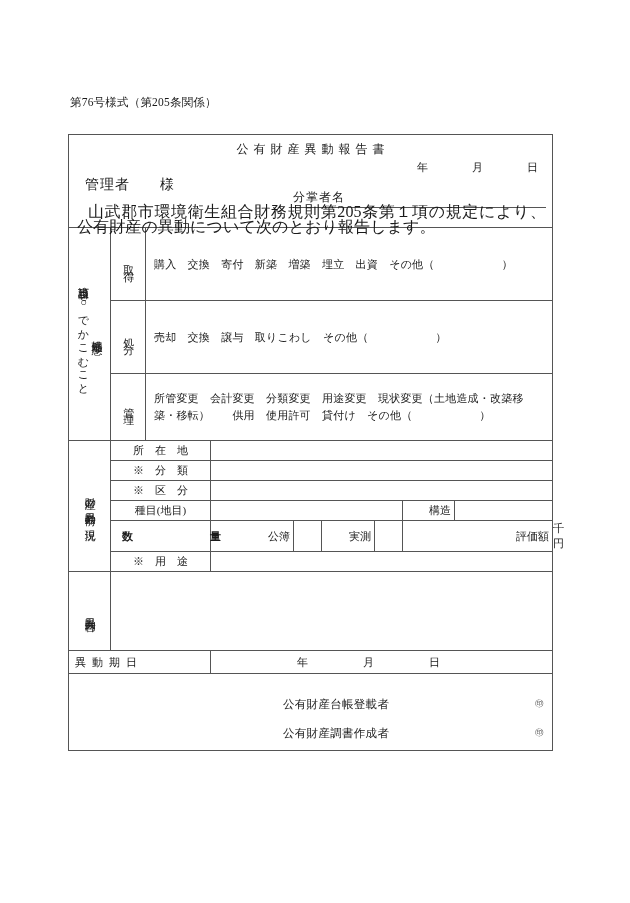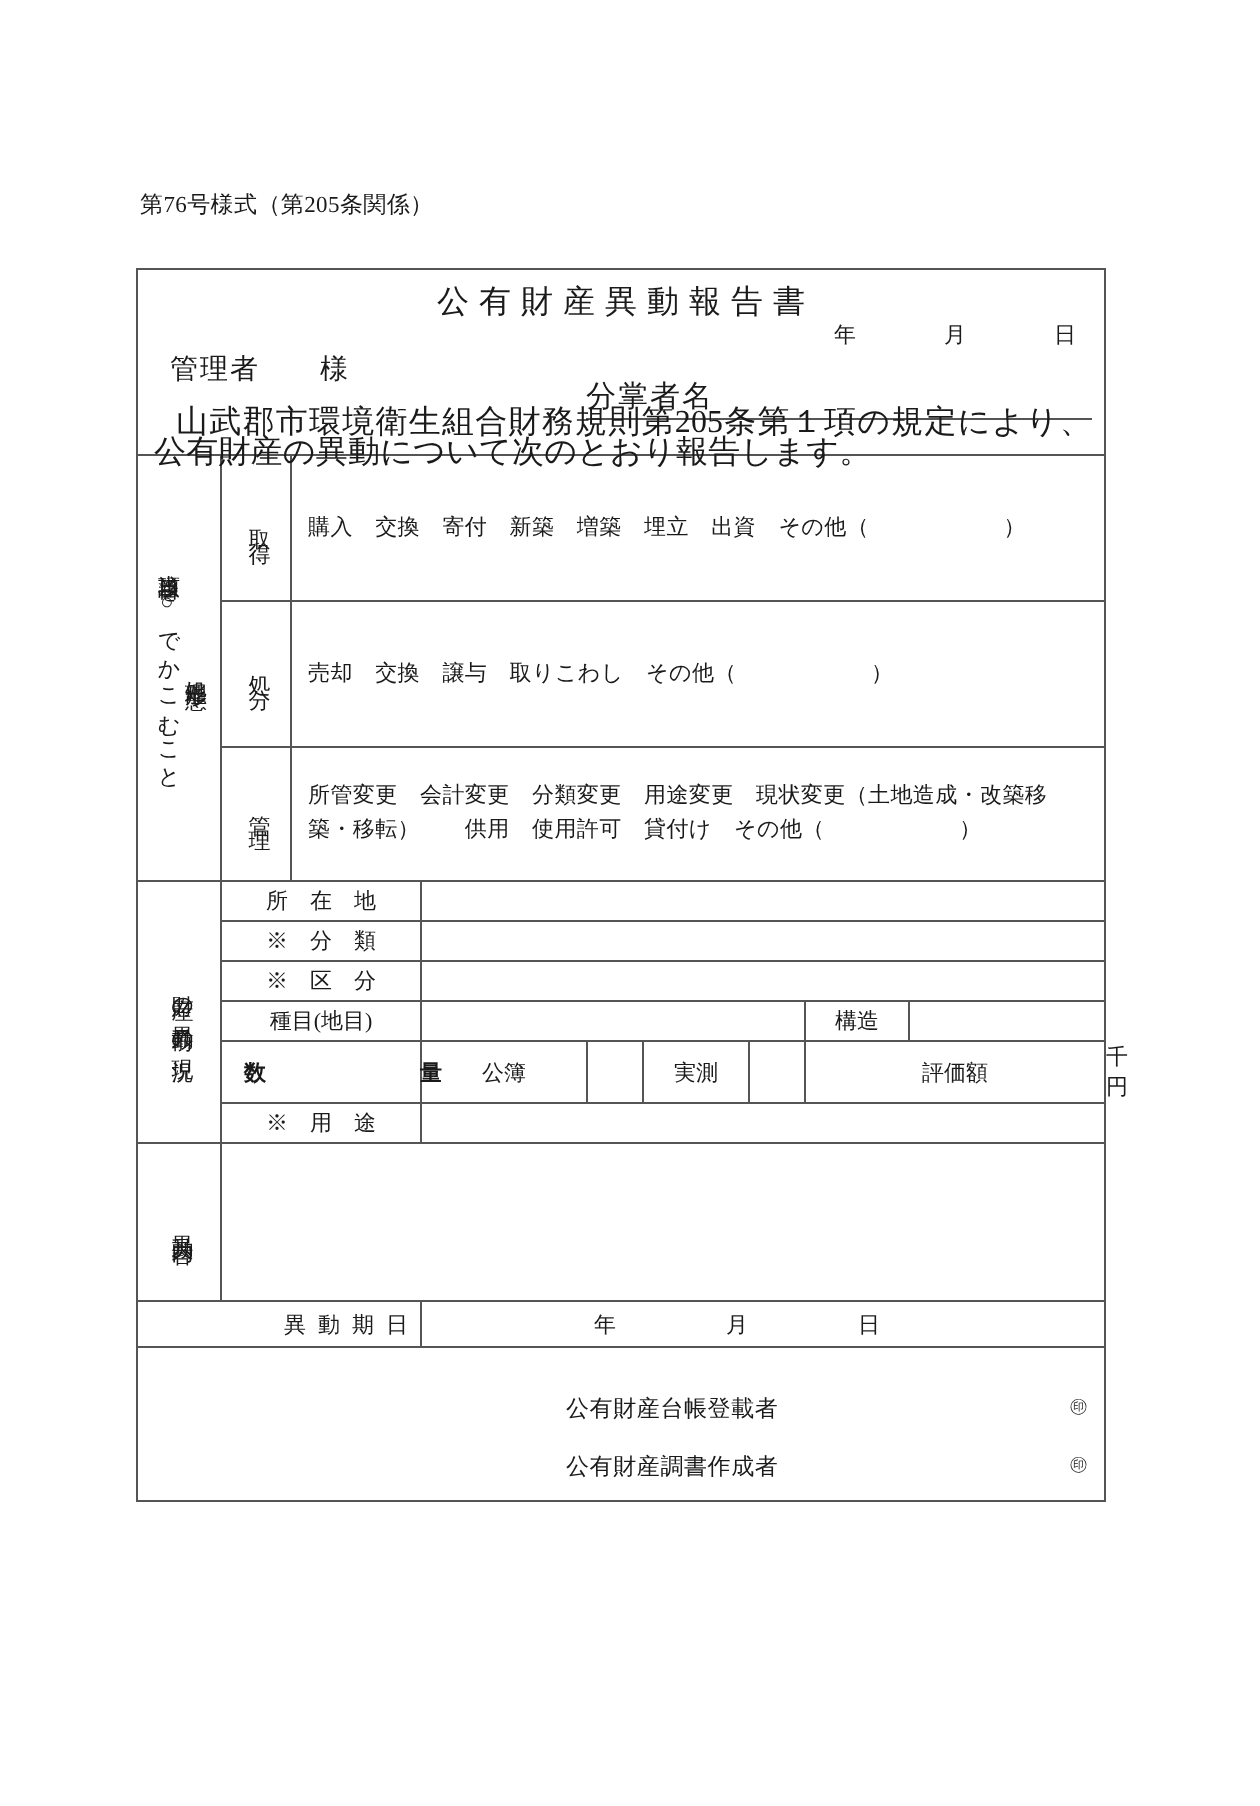--- a/index.html
+++ b/index.html
@@ -52,21 +52,21 @@
   .header-cell {
     position: relative;
     height: 92px;
     padding: 0 !important;
   }
   .doc-title {
     position: absolute;
     left: 0; right: 0;
     top: 6px;
     text-align: center;
-    font-size: 16px;
+    font-size: 12px;
     letter-spacing: 5px;
     padding-left: 5px;
   }
   .date-line {
     position: absolute;
     right: 14px;
     top: 25px;
     font-size: 11px;
     letter-spacing: 0px;
     white-space: pre;
@@ -77,21 +77,21 @@
     top: 41px;
     font-size: 14px;
     letter-spacing: 1px;
     white-space: pre;
   }
   .charge-name {
     position: absolute;
     right: 6px;
     top: 54px;
     width: 253px;
-    font-size: 15px;
+    font-size: 12px;
     border-bottom: 1px solid #555555;
     padding-bottom: 1px;
   }
   .charge-name span {
     display: inline-block;
     letter-spacing: 1px;
   }
   .intro {
     position: absolute;
     left: 8px;
@@ -149,39 +149,39 @@
     width: 72px;
     height: 19px;
     text-align: center;
     vertical-align: middle !important;
     font-size: 11px;
     white-space: nowrap;
   }
   .row-label .sp2 { letter-spacing: 11px; padding-left: 11px; font-weight: bold; }
   .cell-blank { }
   .inline-label {
-    text-align: center;
+    text-align: right;
     vertical-align: middle !important;
     font-size: 11px;
     white-space: nowrap;
     padding: 0 3px !important;
   }
   .unit-cell {
     text-align: right;
     vertical-align: middle !important;
     font-size: 8px;
     padding-right: 3px !important;
   }
 
   
   .change-box { height: 78px; }
 
   
   .date-label {
-    text-align: right;
+    text-align: left;
     vertical-align: middle !important;
     height: 22px;
     font-size: 11px;
     letter-spacing: 6px;
     padding-left: 6px !important;
   }
   .date-value {
     vertical-align: middle !important;
     font-size: 11px;
     padding-left: 86px !important;

